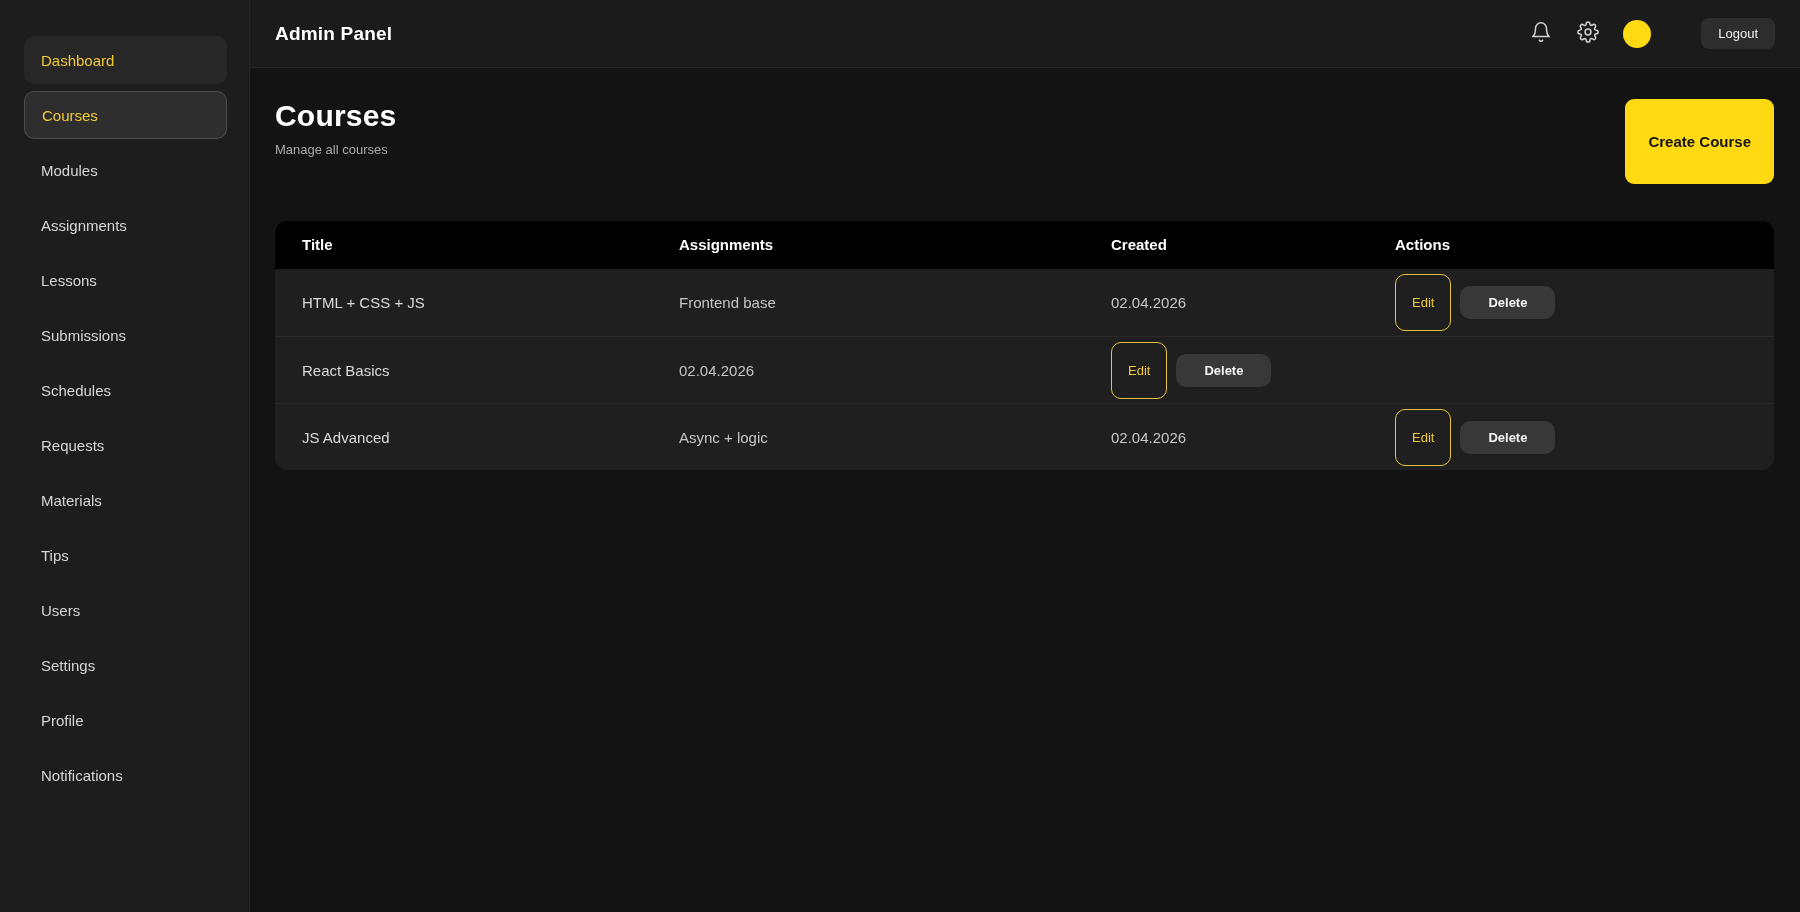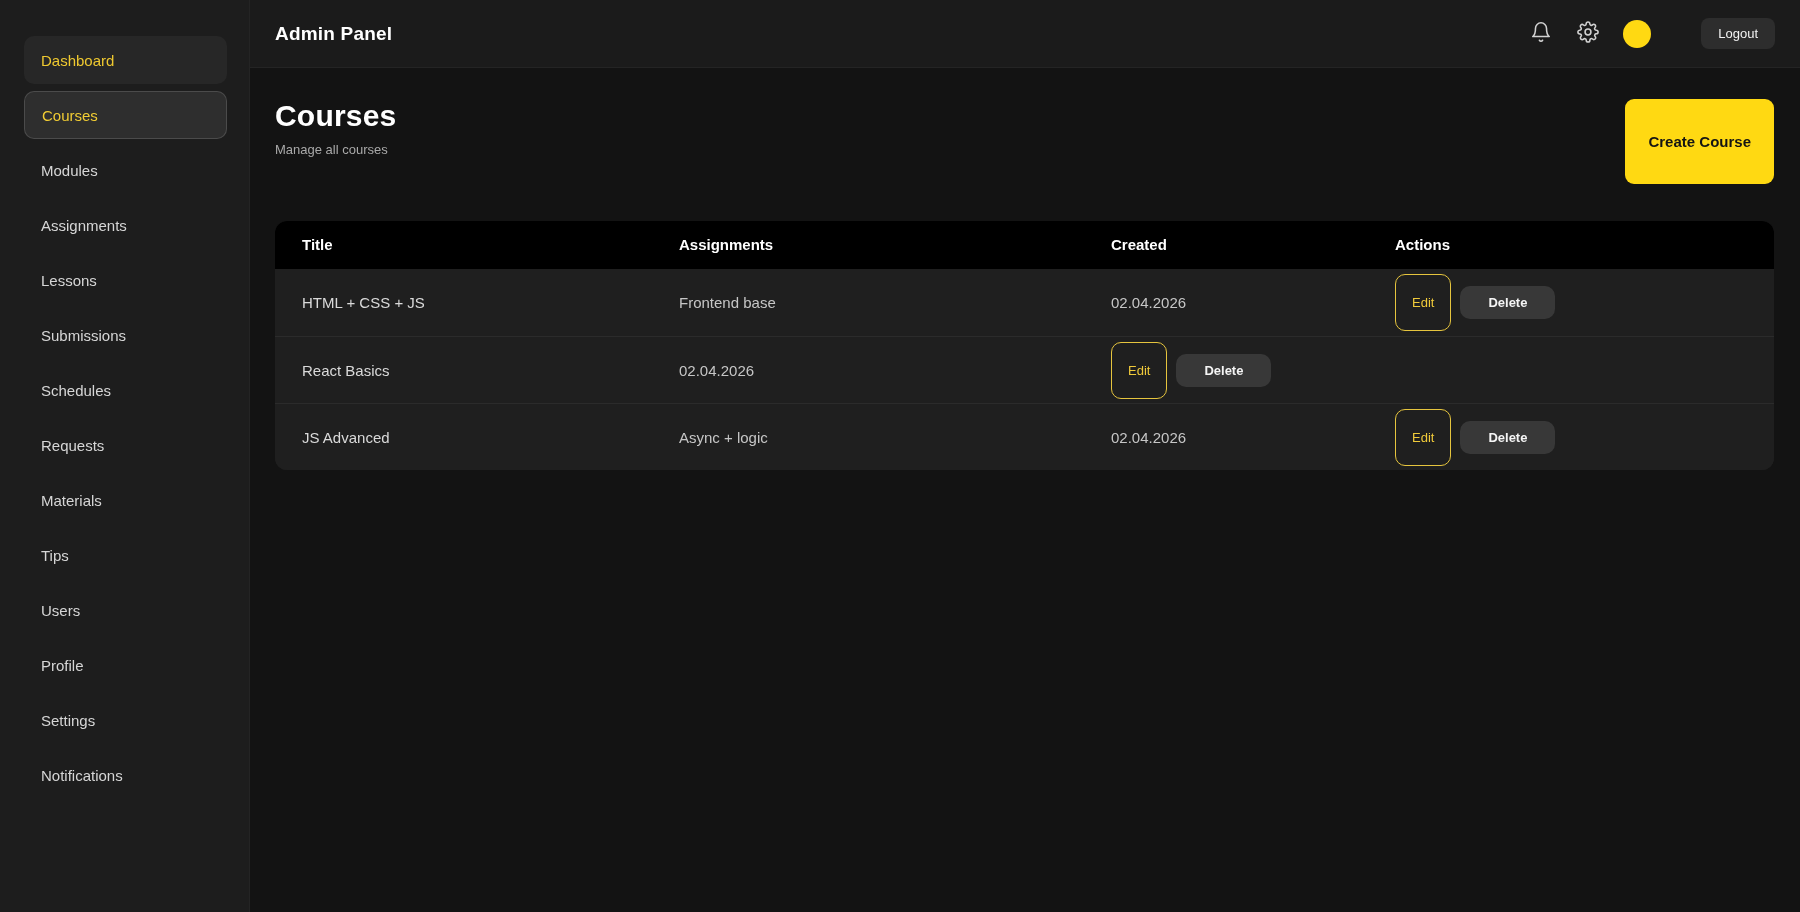--- a/index.html
+++ b/index.html
@@ -160,24 +160,24 @@
   <div class="nav-item">
       <span>Materials</span>
     </div>
   <div class="nav-item">
       <span>Tips</span>
     </div>
   <div class="nav-item">
       <span>Users</span>
     </div>
   <div class="nav-item">
+      <span>Settings</span>
+    </div>
+  <div class="nav-item">
       <span>Profile</span>
-    </div>
-  <div class="nav-item">
-      <span>Settings</span>
     </div>
   <div class="nav-item">
       <span>Notifications</span>
     </div>
 </nav>
 
 <div class="right-col">
 
   <header class="topbar">
     <div class="topbar-title">Admin Panel</div>

